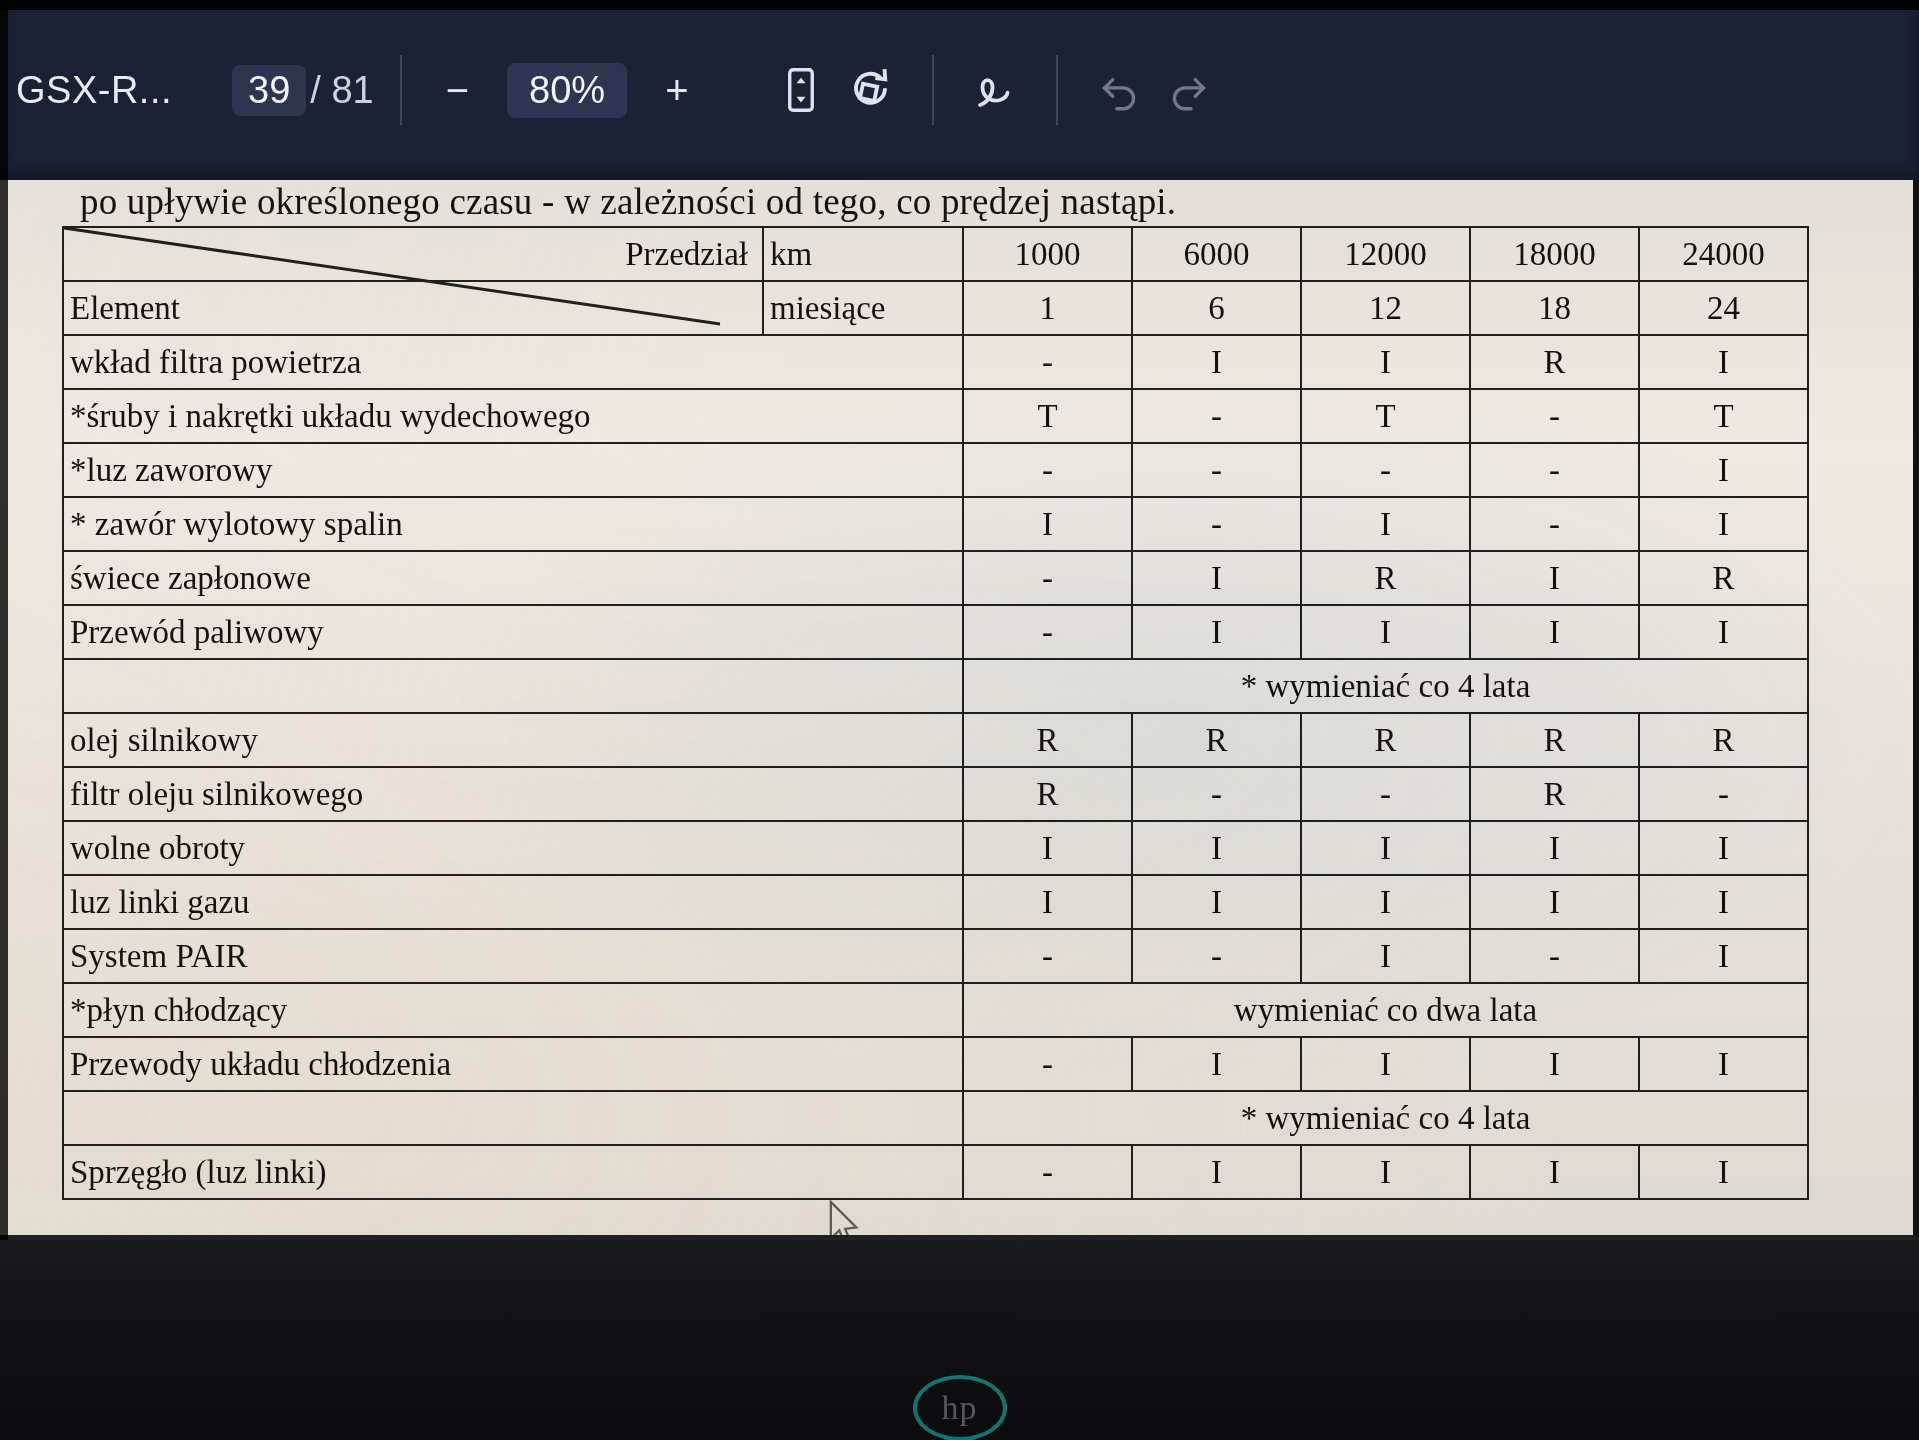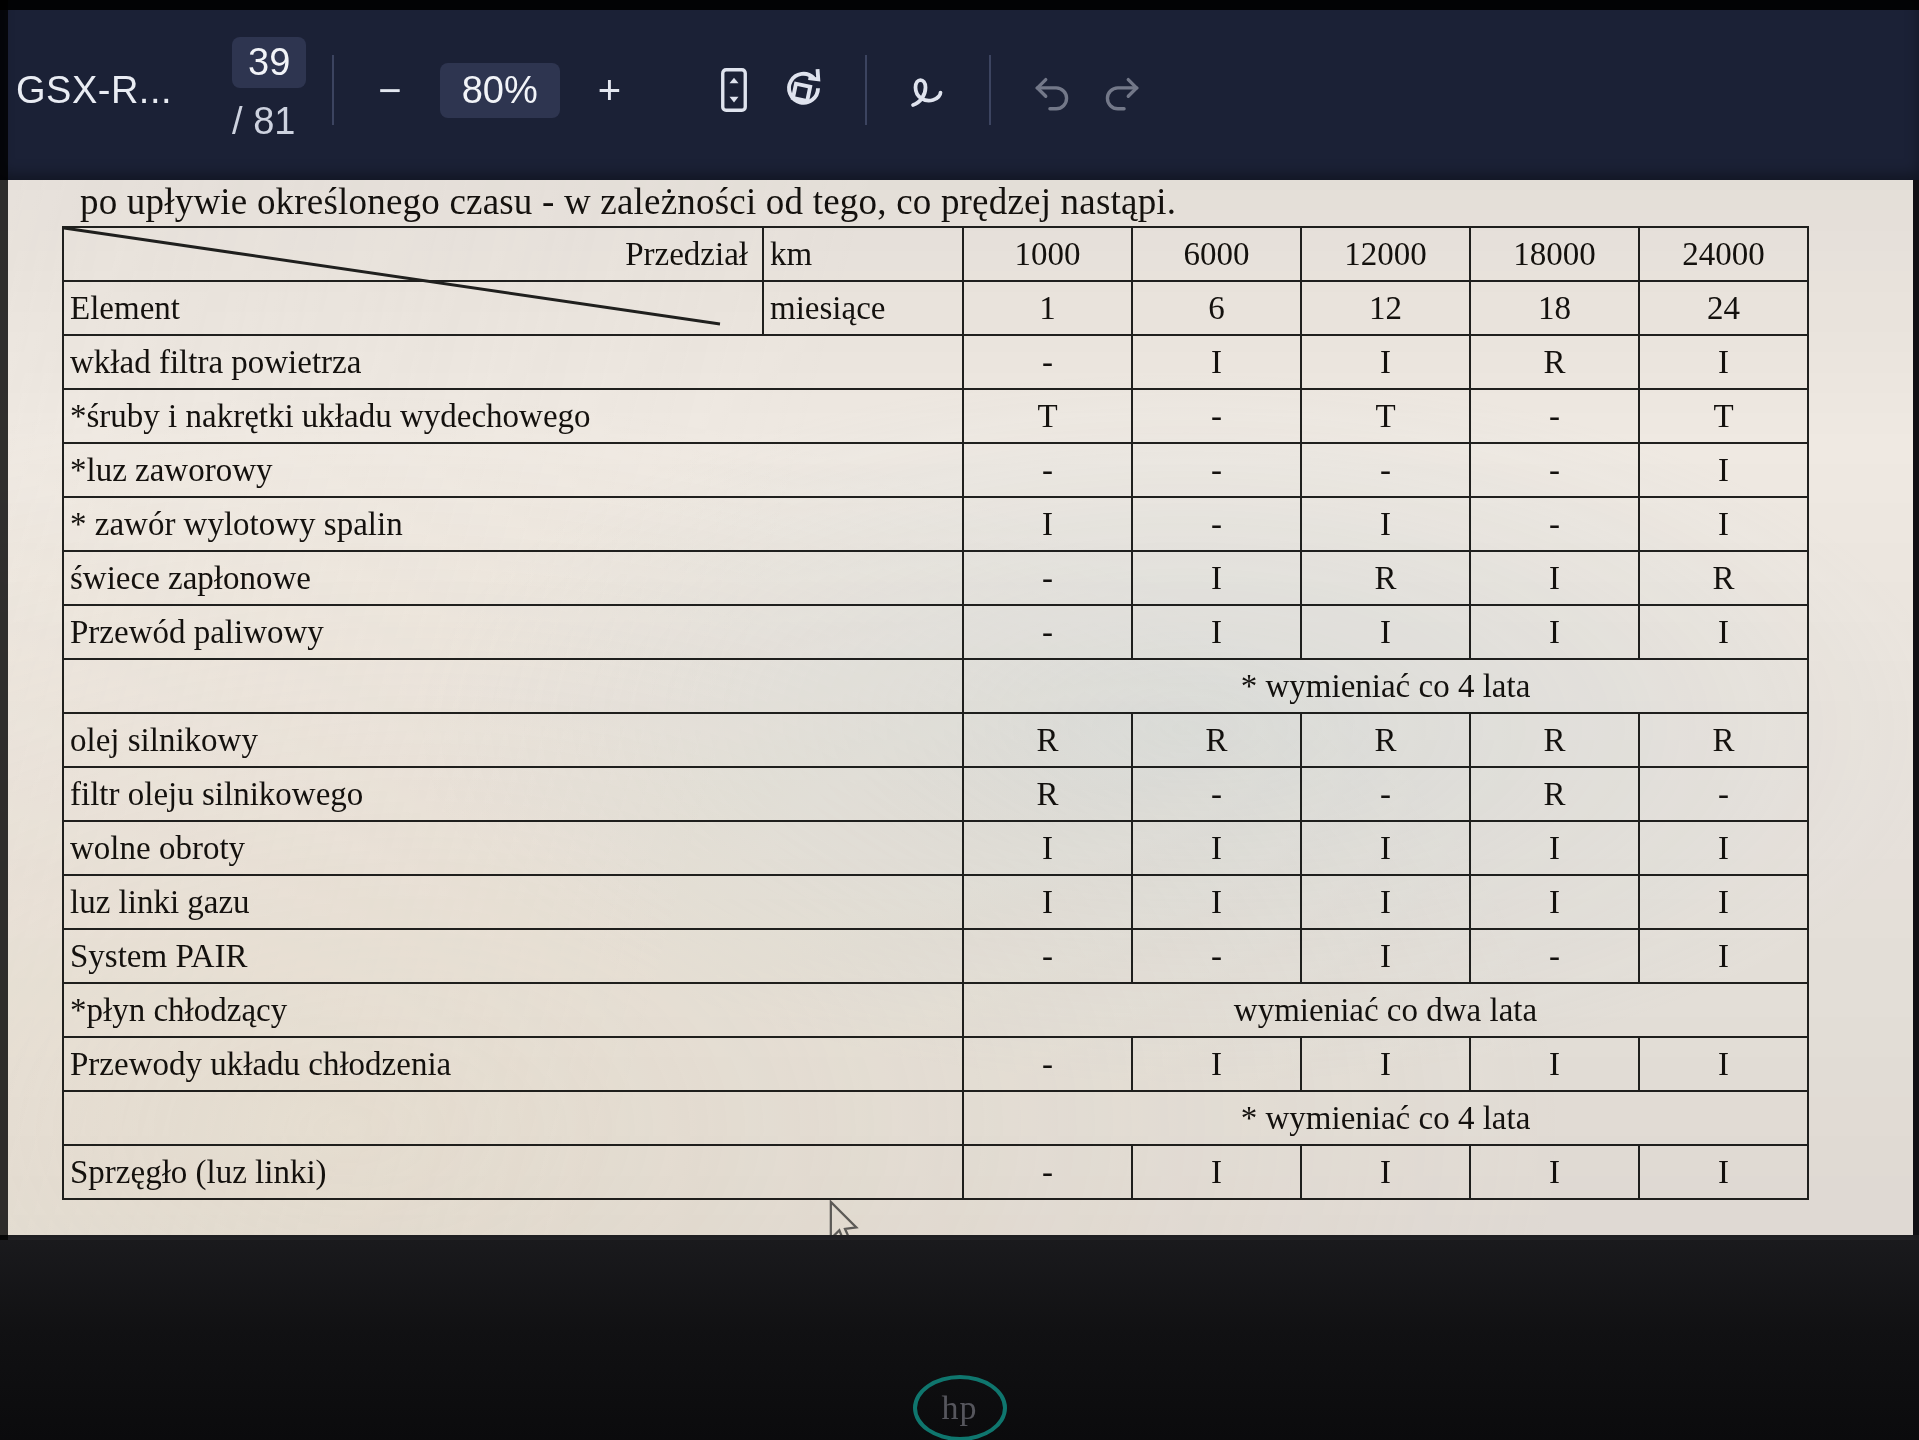--- a/index.html
+++ b/index.html
@@ -49,23 +49,22 @@
   #pdf-toolbar .tb-title {
     font-size: 38px;
     margin-left: 16px;
     letter-spacing: .5px;
     color: #e9ecf3;
     white-space: nowrap;
   }
   .tb-pagebox {
     margin-left: 60px;
     display: flex;
-    align-items: flex-start;
-    gap: 12px;
-    flex-direction: column;
+    align-items: center;
+    gap: 4px;
   }
   .tb-pagenum {
     background: #2e3550;
     border-radius: 8px;
     padding: 4px 16px;
     font-size: 38px;
     color: #f2f4f8;
   }
   .tb-pagetotal {
     font-size: 38px;

